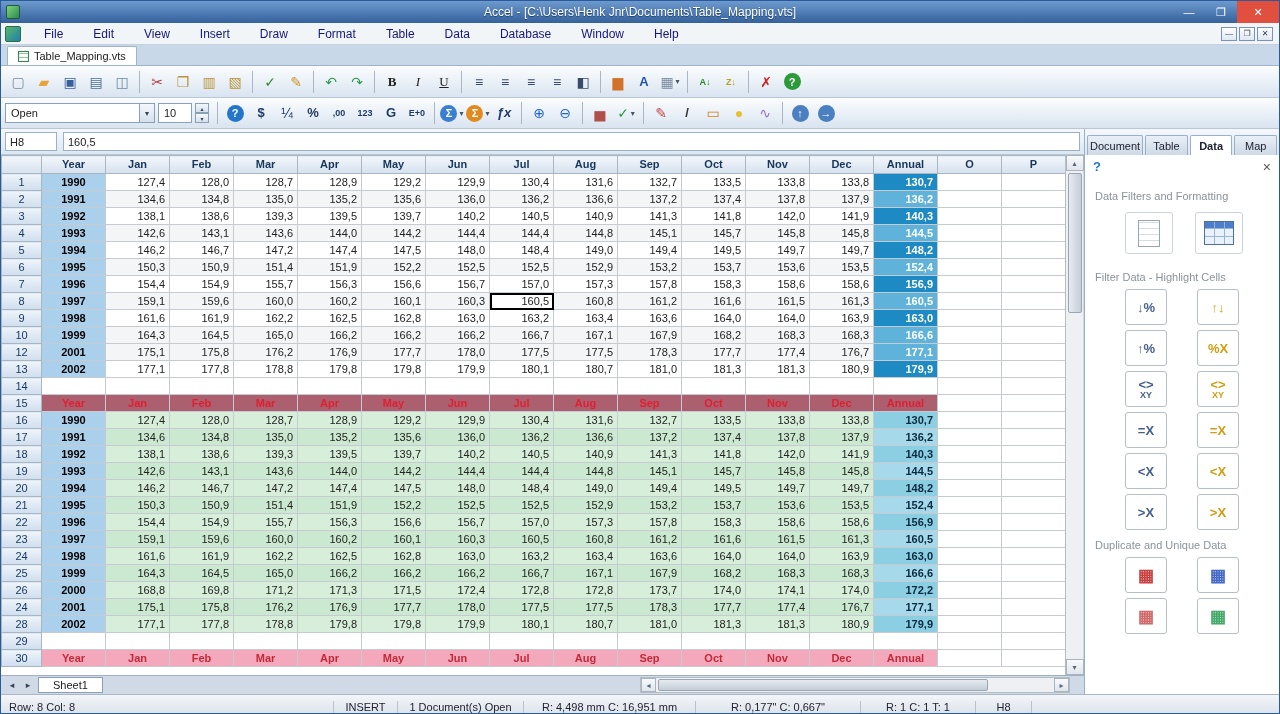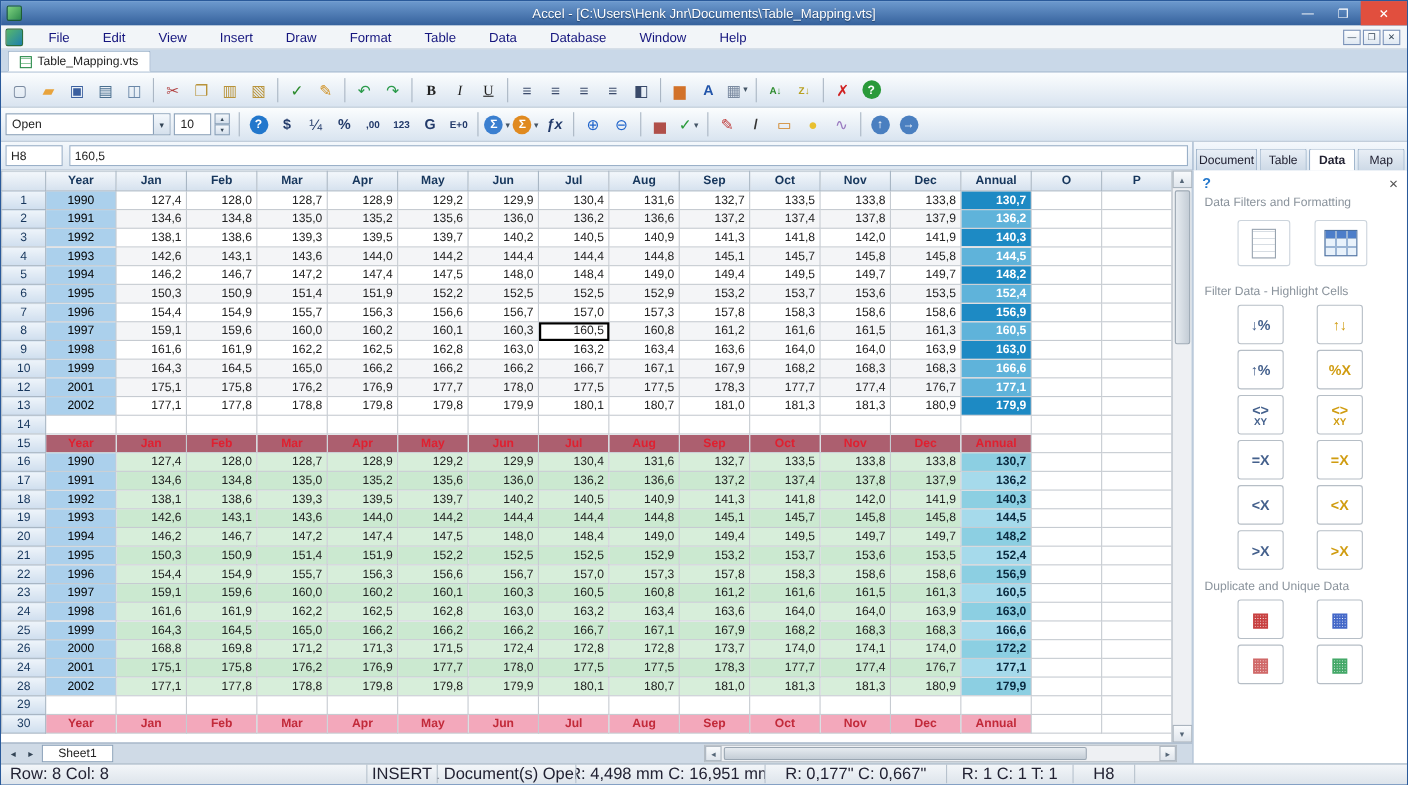--- a/index.html
+++ b/index.html
@@ -58,21 +58,21 @@
 .sheet-col{width:1083px;display:flex;flex-direction:column;background:#cdd8e4}
 .grid-zone{flex:1;display:flex;min-height:0}
 .grid-clip{width:1064px;overflow:hidden;background:#fff}
 table.sheet{border-collapse:collapse;table-layout:fixed;width:1064px}
 .sheet th,.sheet td{border:1px solid #c6cbd1;height:17px;padding:0 4px;font-size:11px;overflow:hidden;white-space:nowrap;line-height:15px}
 .sheet tr.hdr th{height:18px;background:linear-gradient(#f3f7fb,#d5e1ee);font-weight:bold;color:#16365c;text-align:center;border-color:#a8b6c4}
 .sheet th.named{background:linear-gradient(#e8f1fa,#c7dbee)}
 td.rowhdr{background:linear-gradient(#eef4fa,#cfdeee);color:#16365c;text-align:center;border-color:#a8b6c4}
 td.cell{background:#fff;text-align:right}
 td.alt1{background:#f4f5f7}
-td.year{text-align:center;font-weight:normal;background:#abd0ec;color:#000}
+td.year{text-align:center;font-weight:bold;background:#abd0ec;color:#000}
 td.t1a{background:#1d8ac4;color:#fff;font-weight:bold}
 td.t1a.alt{background:#5fb3da}
 td.t2c{background:#d7eeda}
 td.t2c.alt{background:#cbe9d0}
 td.t2a{background:#8ccfe2;font-weight:bold;color:#0a2a40}
 td.t2a.alt{background:#a6daeb}
 td.t2h{background:#ac5f6f;color:#e02030;font-weight:bold;text-align:center}
 td.t3h{background:#f3a8bb;color:#c22a3a;font-weight:bold;text-align:center}
 td.sel{outline:2px solid #000;outline-offset:-2px;background:#fff}
 
@@ -82,36 +82,36 @@
 .vthumb{width:14px;height:140px;background:linear-gradient(90deg,#e6ebf0,#c4cdd6);border:1px solid #9aa6b2;border-radius:2px;margin-top:2px}
 .vspacer{flex:1}
 
 .sheetbar{height:19px;background:#cfdae6;border-top:1px solid #9fb0c2;display:flex;align-items:center;padding-left:3px;flex:none}
 .tabnav{width:16px;height:15px;display:flex;align-items:center;justify-content:center;color:#345;font-size:9px}
 .sheet-tab{background:#fff;border:1px solid #8aa0b8;padding:0 14px;height:16px;display:flex;align-items:center;font-size:11px;margin-left:2px}
 .hscroll{margin-left:auto;margin-right:14px;width:430px;height:16px;display:flex;align-items:center;background:#eef0f3;border:1px solid #b4bcc4}
 .hthumb{width:330px;height:12px;background:linear-gradient(#e6ebf0,#c4cdd6);border:1px solid #9aa6b2;border-radius:2px;margin:0 2px}
 .hscroll .scroll-btn{height:14px;width:15px}
 
-.statusbar{height:19px;background:linear-gradient(#f3f6f9,#dde4eb);border-top:1px solid #aab8c6;display:flex;align-items:flex-start;font-size:15px;color:#223;flex:none}
+.statusbar{height:19px;background:linear-gradient(#f3f6f9,#dde4eb);border-top:1px solid #aab8c6;display:flex;align-items:flex-end;font-size:11px;color:#223;flex:none}
 .status-seg{display:flex;align-items:center;padding:0 8px;border-right:1px solid #b7c2cd;white-space:nowrap;overflow:hidden}
 .status-seg.s0{width:333px}
 .status-seg.s1{width:64px;justify-content:center}
 .status-seg.s2{width:126px;justify-content:center}
 .status-seg.s3{width:172px;justify-content:center}
 .status-seg.s4{width:165px;justify-content:center}
 .status-seg.s5{width:115px;justify-content:center}
 .status-seg.s6{width:56px;justify-content:center}
 .status-fill{flex:1}
 
 .panel{width:195px;background:#fff;border-left:1px solid #9ab0c8;display:flex;flex-direction:column;padding:4px 8px;overflow:hidden}
 .panel-head{display:flex;align-items:center}
 .p-help{color:#2277cc;font-weight:bold;font-size:13px}
 .p-close{margin-left:auto;color:#555;font-size:14px;line-height:12px}
-.p-title{color:#8a939c;margin:4px 0 2px 2px}
+.p-title{color:#8a939c;margin:16px 0 2px 2px}
 .p-topbtns{display:flex;gap:22px;padding:8px 0 8px 32px}
 .p-topbtn{width:48px;height:42px;background:#fff;border:1px solid #ccd4dc;border-radius:3px;display:flex;align-items:center;justify-content:center}
 .ic-doc{width:22px;height:27px;background:repeating-linear-gradient(0deg,#fff 0 5px,#d7dde3 5px 6px),#fff;border:1px solid #98a4b0}
 .ic-table{width:30px;height:24px;border:1px solid #4a6fa0;background:repeating-linear-gradient(90deg,transparent 0 9px,#9ab4d4 9px 10px),repeating-linear-gradient(0deg,transparent 0 7px,#9ab4d4 7px 8px),linear-gradient(#4d7ec9 0 6px,#e9f2fb 6px)}
 .p-label{color:#8a939c;margin:9px 0 6px 2px}
 .p-grid{display:grid;grid-template-columns:42px 42px;column-gap:30px;row-gap:5px;padding-left:32px}
 .p-btn{width:42px;height:36px;background:#fff;border:1px solid #b6bec6;border-radius:3px;display:flex;flex-direction:column;align-items:center;justify-content:center;font-weight:bold}
 .pb-glyph{font-size:13px;line-height:13px}
 .pb-glyph.big{font-size:17px;line-height:17px}
 .pb-sub{font-size:9px;line-height:9px}

